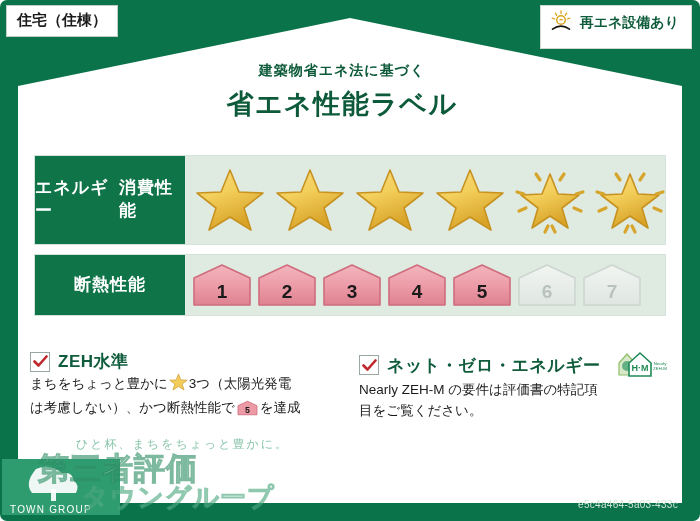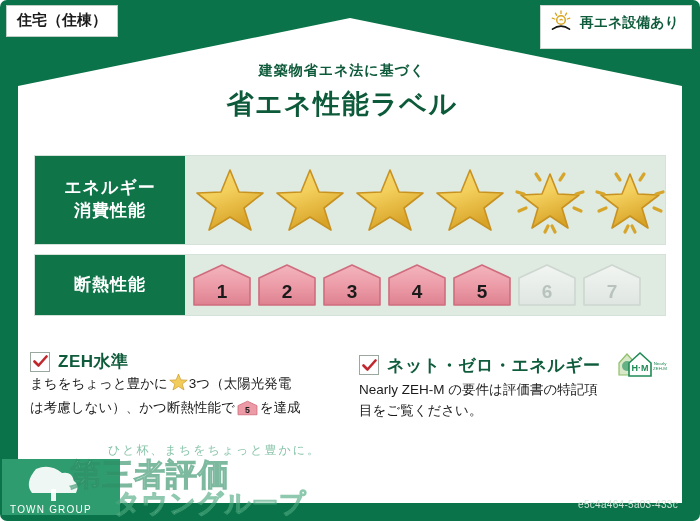--- a/index.html
+++ b/index.html
@@ -103,21 +103,21 @@
     align-items: stretch;
     border: 1px solid #d5e2da;
     background: #dfeae0;
     margin-bottom: 9px;
   }
   .row-key {
     flex: 0 0 150px;
     background: #0f7549;
     color: #ffffff;
     display: flex;
-    flex-direction: column;
+    flex-direction: row;
     align-items: center;
     justify-content: center;
     font-size: 17px;
     font-weight: bold;
     letter-spacing: 1px;
     line-height: 1.35;
     padding: 6px 0;
   }
   .row-val {
     flex: 1 1 auto;
@@ -271,25 +271,24 @@
     position: absolute;
     left: 8px;
     bottom: 4px;
     font-size: 10px;
     letter-spacing: 1.2px;
     color: #ffffff;
   }
   .wm-overlay {
     position: absolute;
     left: 38px;
-    bottom: 0;
+    bottom: 6px;
     z-index: 15;
     pointer-events: none;
     opacity: 0.62;
-    margin-left: 32px;
   }
   .wm-line1 {
     font-size: 12px;
     color: #3c9e73;
     letter-spacing: 2px;
     white-space: nowrap;
     margin-left: 38px;
   }
   .wm-line2 {
     font-size: 31px;

